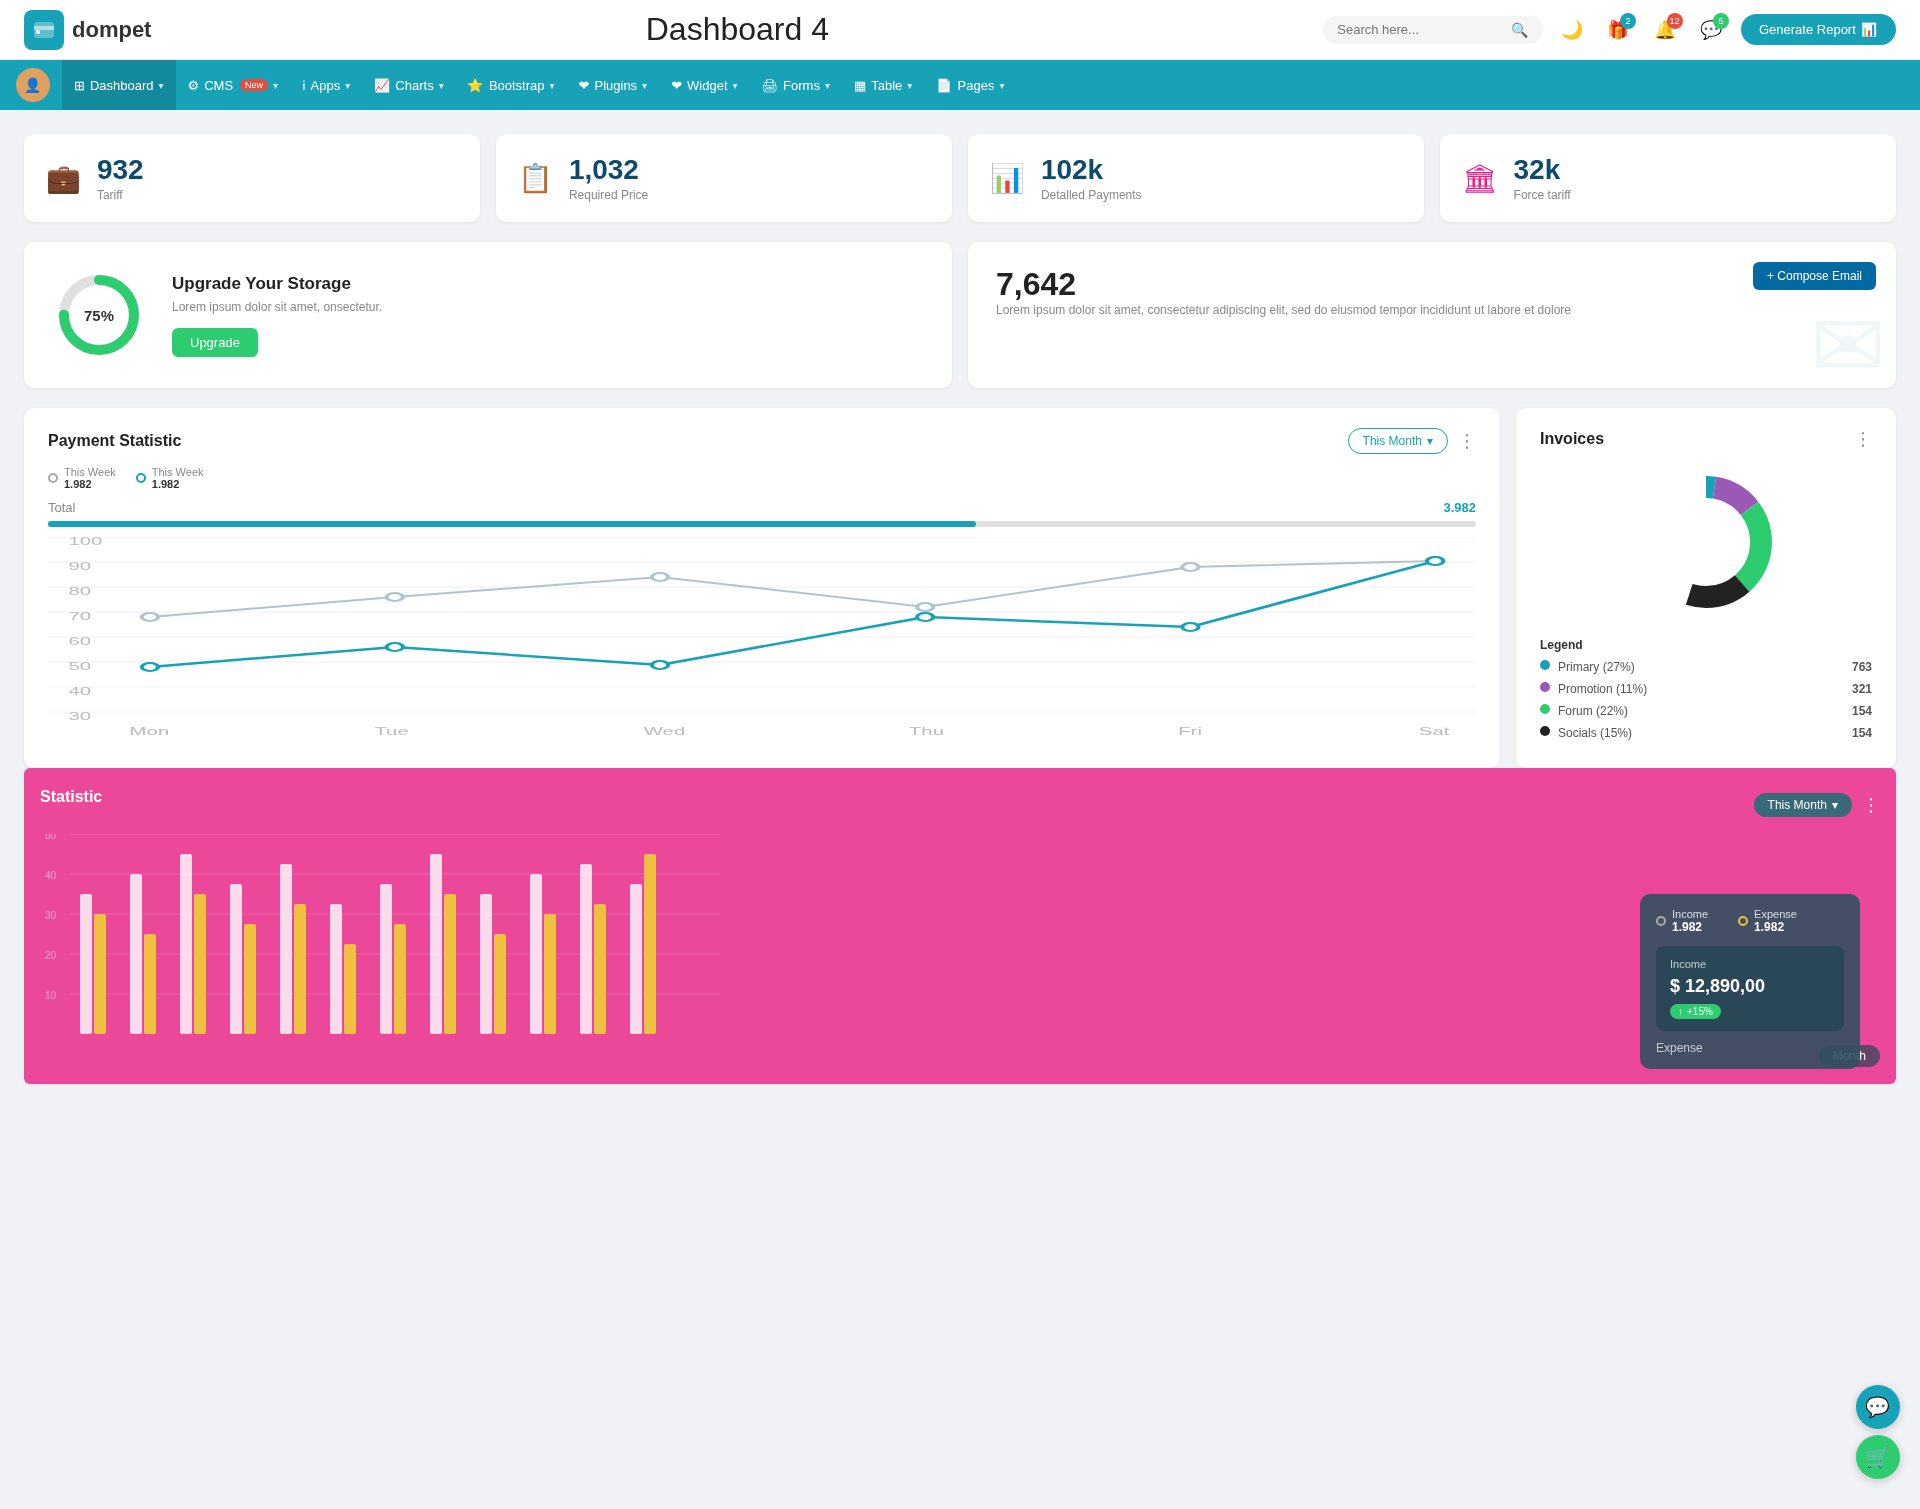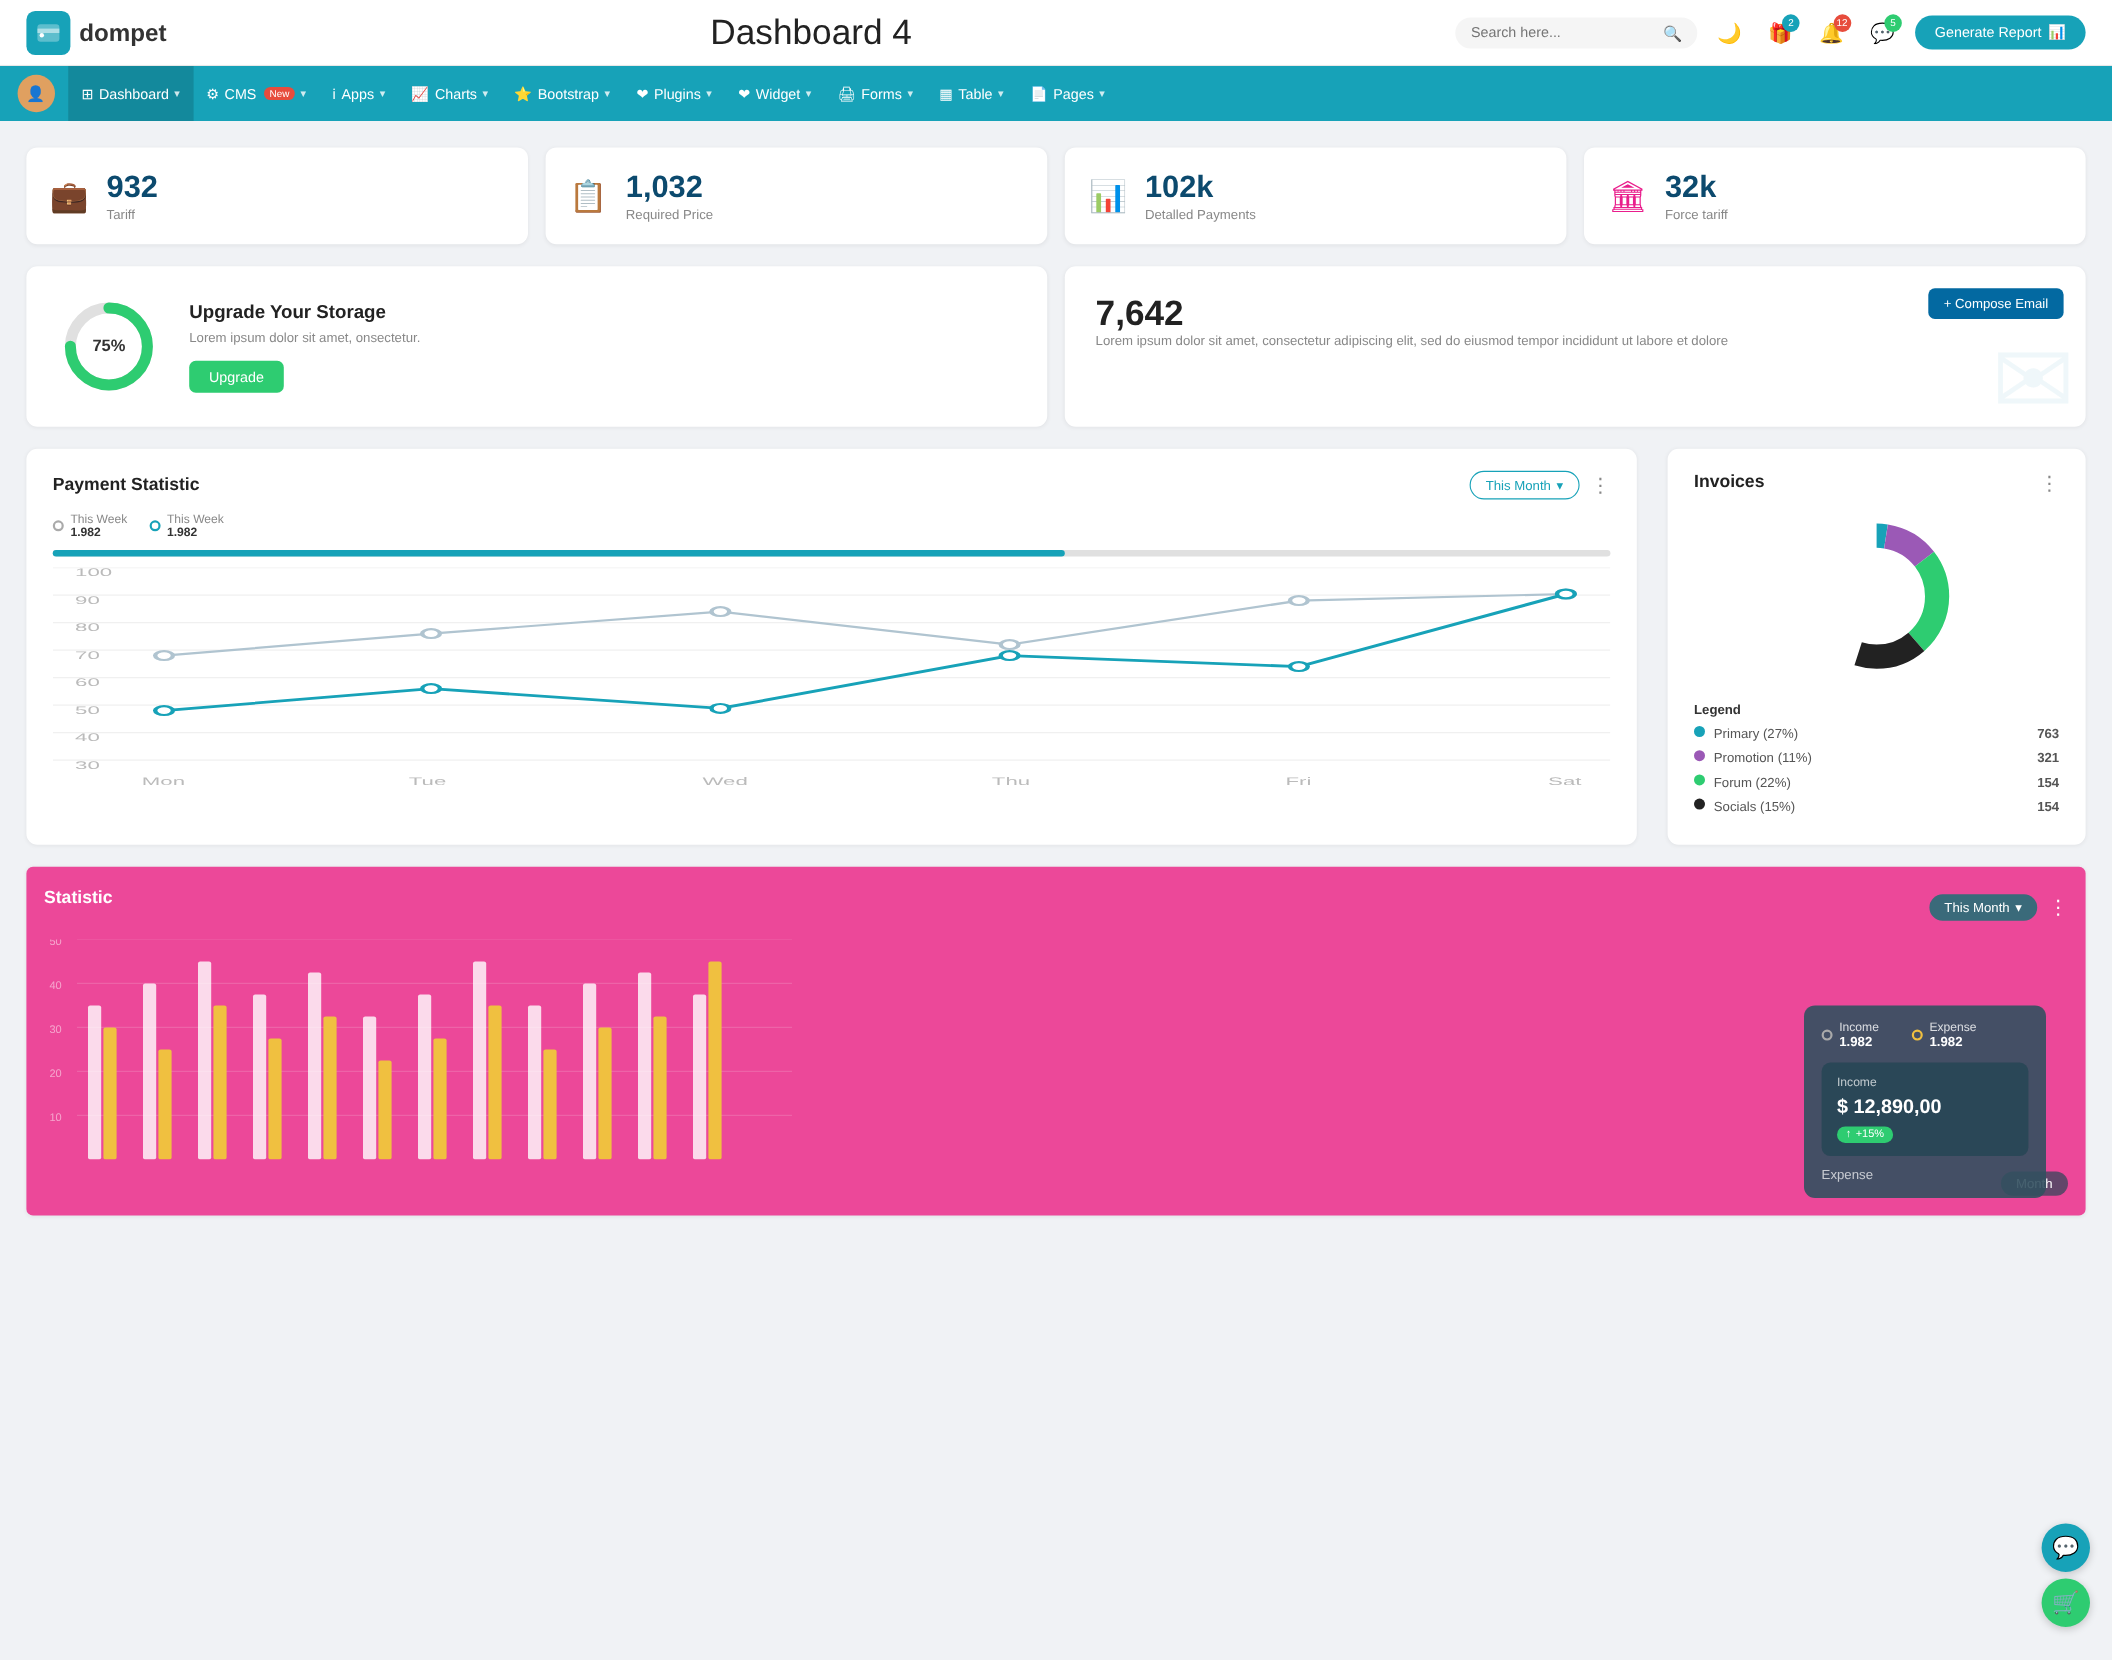--- a/index.html
+++ b/index.html
@@ -109,21 +109,21 @@
     .compose-btn {
       position: absolute; top: 20px; right: 20px;
       background: #0369a1; color: #fff; border: none; border-radius: 6px;
       padding: 7px 14px; font-size: 12px; cursor: pointer;
     }
     .email-bg-icon {
       position: absolute; bottom: -10px; right: 10px; font-size: 90px; color: #e0f0f5; opacity: 0.5;
     }
 
     
-    .charts-row { display: grid; grid-template-columns: 1fr 380px; gap: 28px; margin-bottom: 20px; }
+    .charts-row { display: grid; grid-template-columns: 1fr 380px; gap: 16px; }
     .payment-card {
       background: #fff; border-radius: 10px; padding: 20px 24px;
       box-shadow: 0 1px 4px rgba(0,0,0,0.06);
     }
     .card-header { display: flex; align-items: center; justify-content: space-between; margin-bottom: 12px; }
     .card-title { font-size: 16px; font-weight: 700; color: #222; }
     .legend-row { display: flex; gap: 20px; margin-bottom: 10px; }
     .legend-item { display: flex; align-items: center; gap: 6px; font-size: 11px; color: #888; }
     .legend-dot { width: 10px; height: 10px; border-radius: 50%; border: 2px solid; }
     .month-btn {
@@ -380,20 +380,24 @@
         </div>
         <div class="legend-item">
           <div class="legend-dot" style="border-color:#17a2b8;"></div>
           <div>
             <div>This Week</div>
             <div style="font-weight:700;color:#333;">1.982</div>
           </div>
         </div>
       </div>
 
+      <div class="total-row">
+        <span class="total-label">Total</span>
+        <span class="total-value">3.982</span>
+      </div>
       <div class="progress-bar">
         <div class="progress-fill" style="width:65%"></div>
       </div>
 
       <div class="chart-area">
         <svg class="chart-svg" viewBox="0 0 700 200" preserveAspectRatio="none">
 
           <line x1="0" y1="0" x2="700" y2="0" stroke="#f0f0f0" stroke-width="1"></line>
           <line x1="0" y1="25" x2="700" y2="25" stroke="#f0f0f0" stroke-width="1"></line>
           <line x1="0" y1="50" x2="700" y2="50" stroke="#f0f0f0" stroke-width="1"></line>

